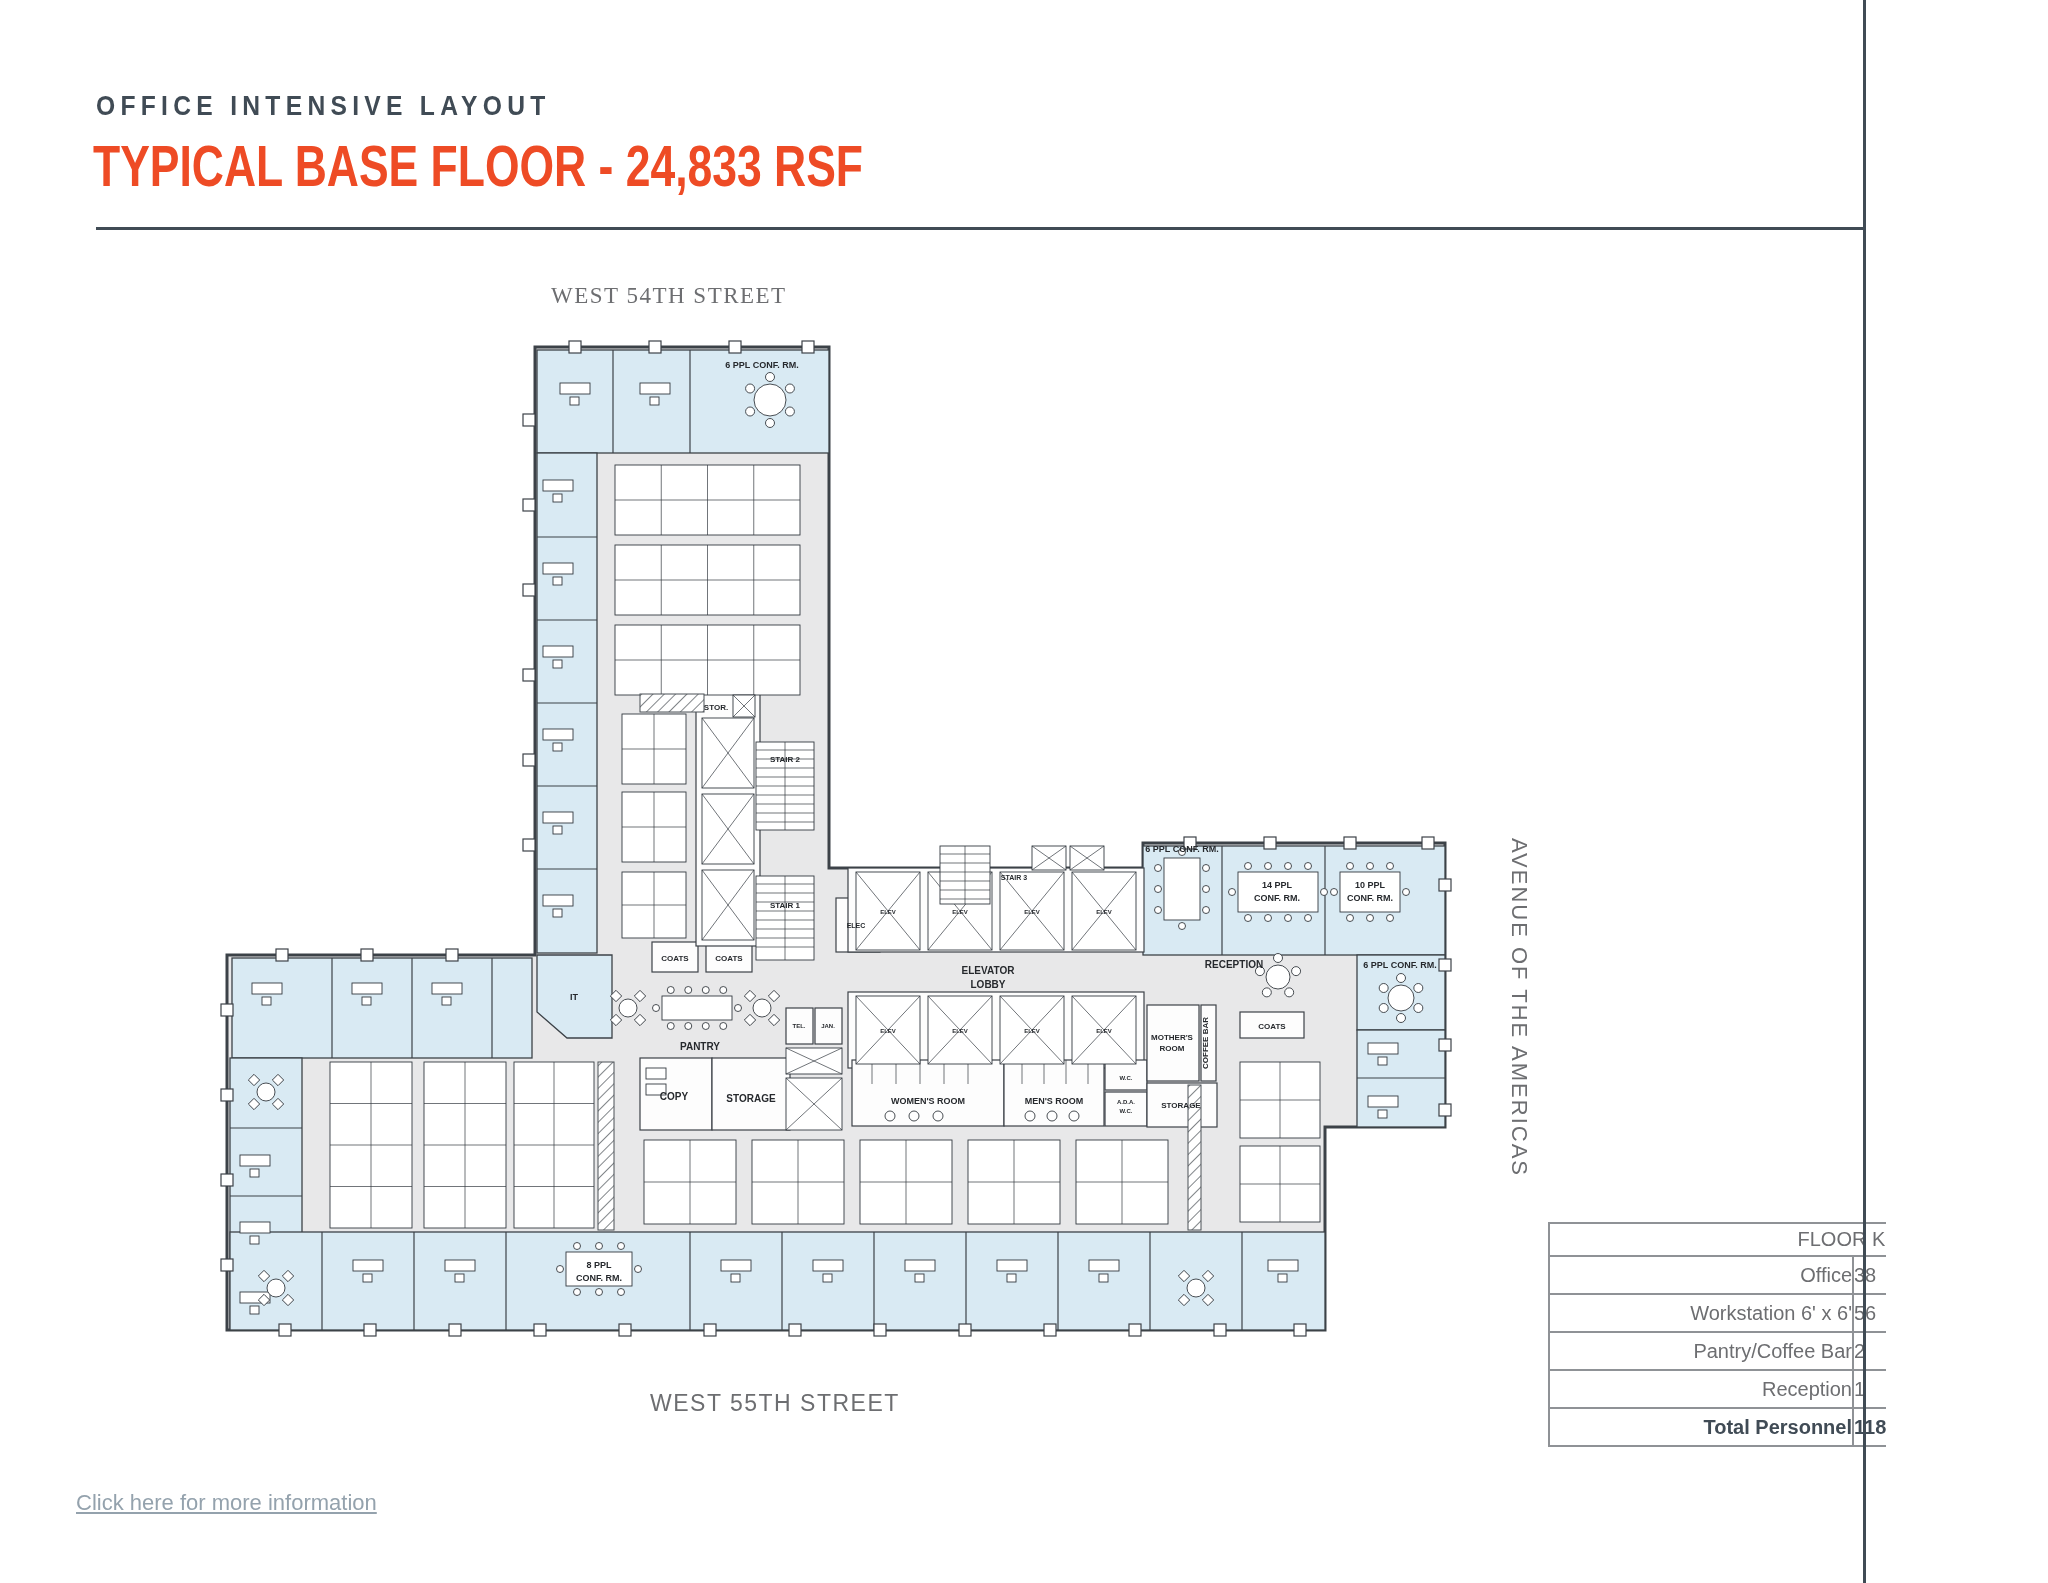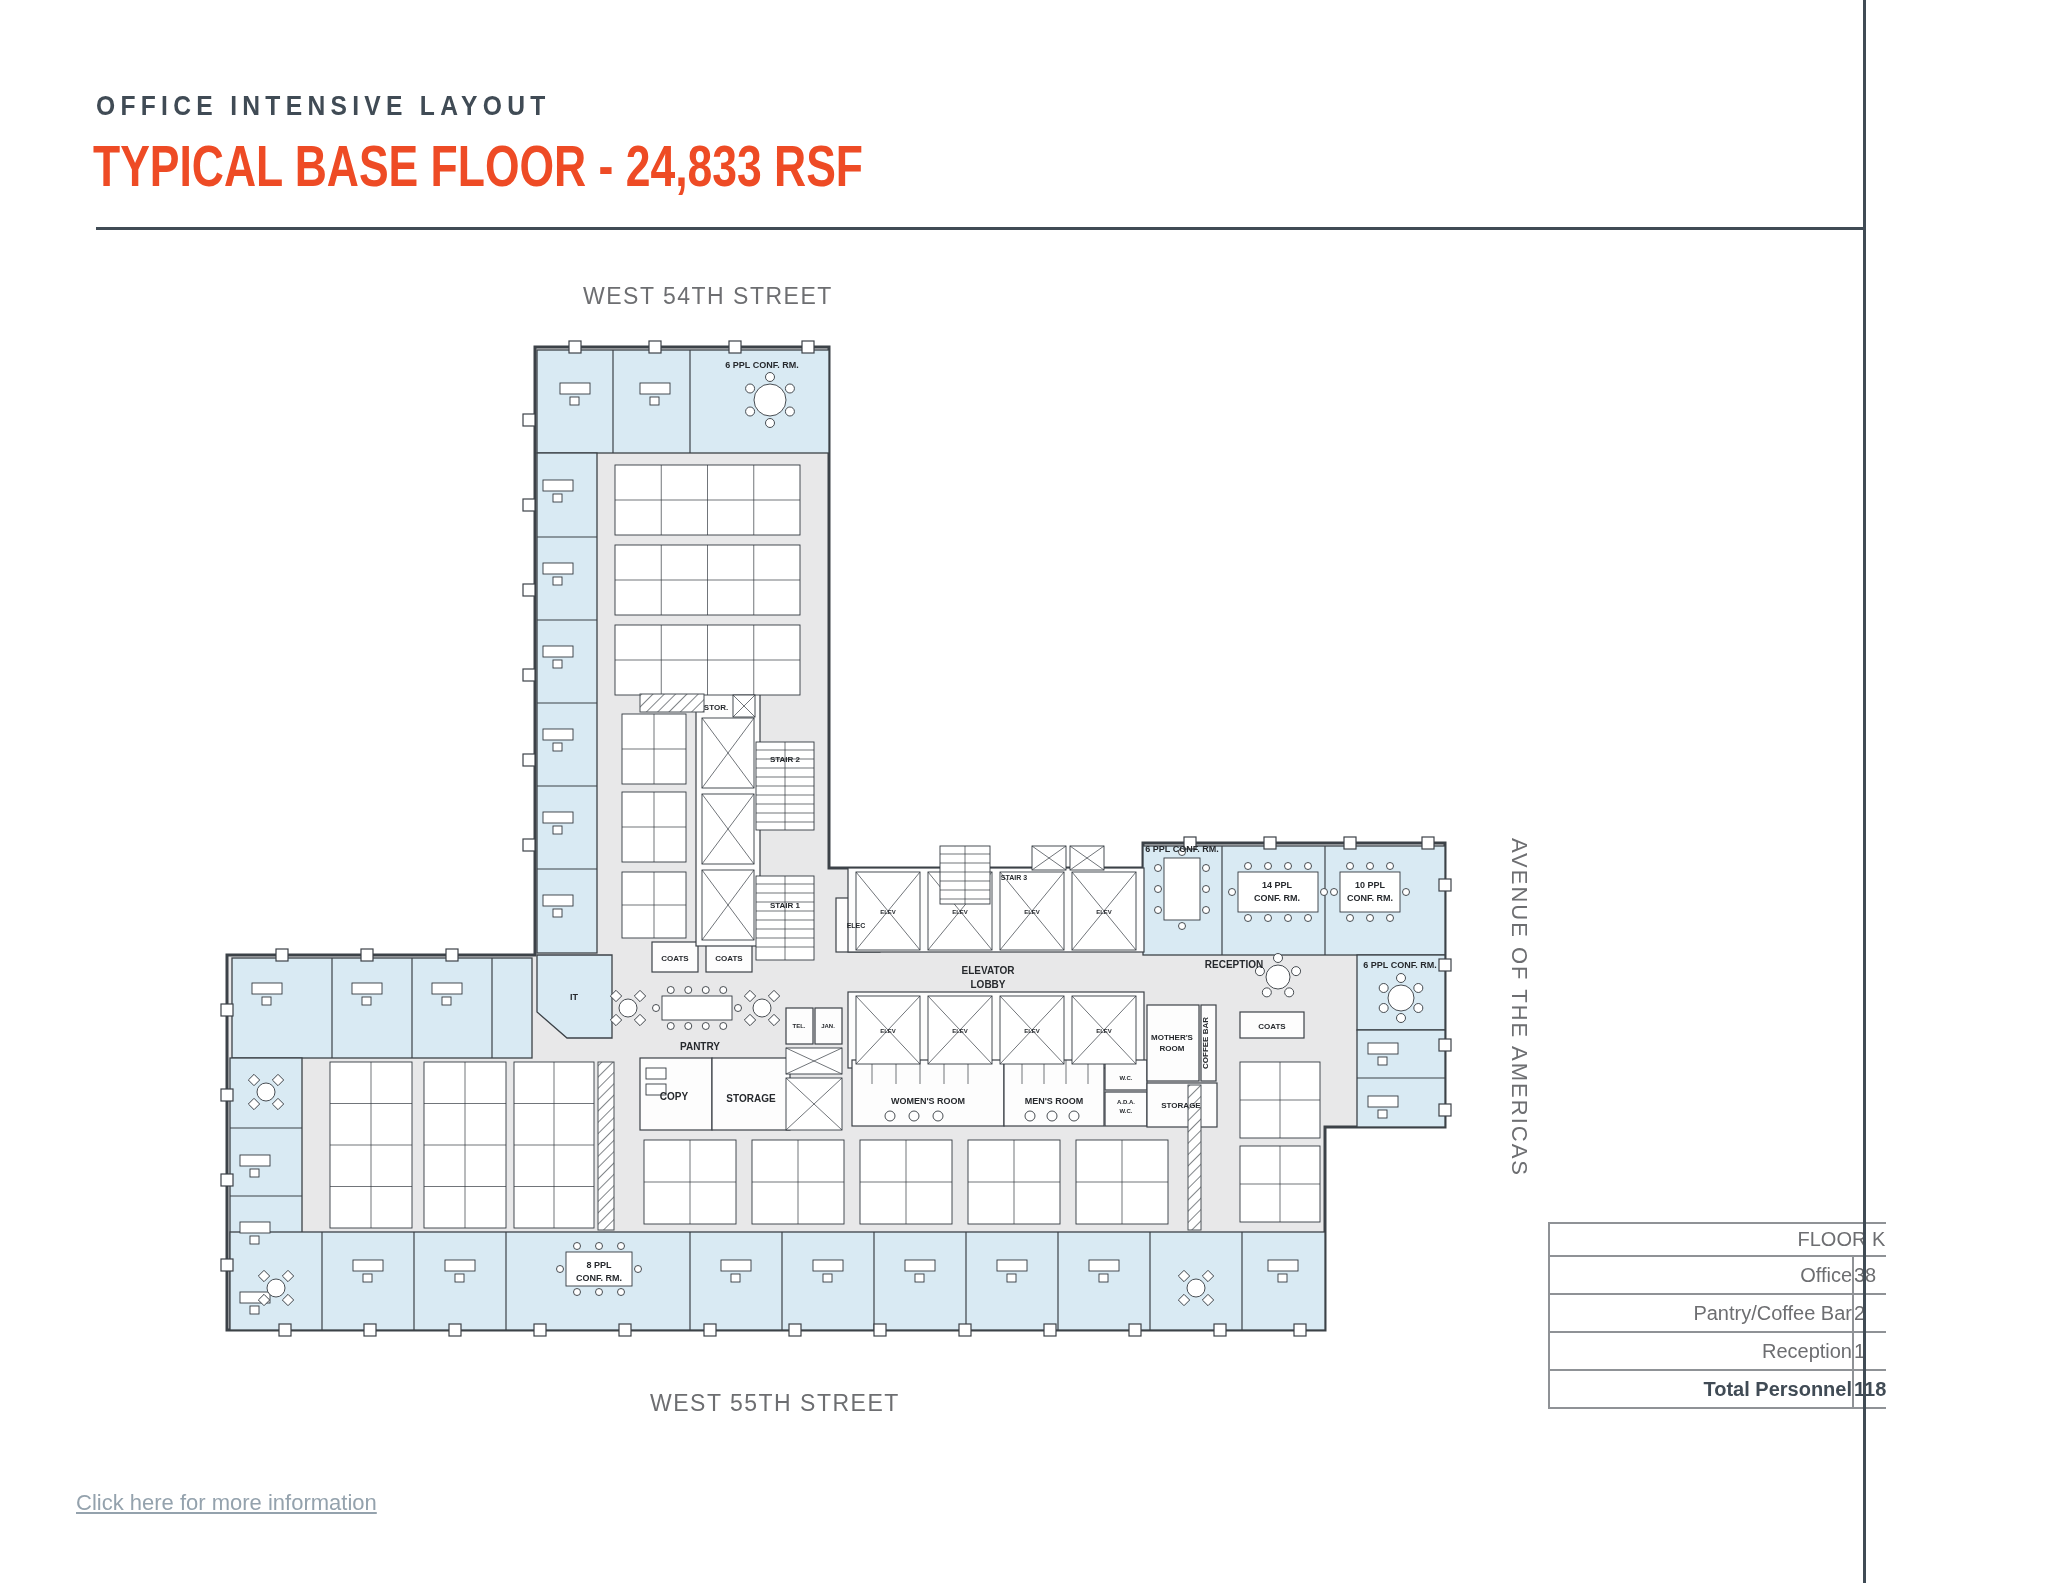--- a/index.html
+++ b/index.html
@@ -16,21 +16,21 @@
   .page{position:relative;width:1886px;height:1583px;background:#fff;overflow:hidden;
         font-family:"Liberation Sans",sans-serif;}
   .eyebrow{position:absolute;left:96px;top:90px;font-size:28px;font-weight:bold;
            letter-spacing:6px;color:var(--heading);transform:scaleX(.88);transform-origin:0 0;
            white-space:nowrap;}
   .main-title{position:absolute;left:93px;top:133px;font-size:57px;font-weight:bold;
            color:var(--accent);transform:scaleX(.78);transform-origin:0 0;white-space:nowrap;}
   .rule{position:absolute;left:96px;top:227px;width:1767px;height:3px;background:var(--heading);}
   .street{position:absolute;font-size:23px;letter-spacing:1.5px;color:var(--street-gray);
           white-space:nowrap;}
-  .street-top{left:583px;top:283px;}
+  .street-top{left:551px;top:283px;font-family:Liberation Serif, serif;}
   .street-bottom{left:650px;top:1390px;}
   .avenue{position:absolute;left:1532px;top:838px;font-size:22px;letter-spacing:2px;
           color:var(--street-gray);white-space:nowrap;transform:rotate(90deg);
           transform-origin:0 0;}
   .info-link{position:absolute;left:76px;top:1490px;font-size:22px;color:var(--link);
           text-decoration:underline;cursor:pointer;}
   .floor-key{position:absolute;left:1548px;top:1222px;width:366px;}
   .floor-key table{width:100%;border-collapse:collapse;border:2px solid var(--key-border);
           font-size:20px;color:var(--street-gray);}
   .floor-key td{border-top:2px solid var(--key-border);height:36px;padding:0;}
@@ -527,20 +527,24 @@
     <table>
       <tbody id="fk-body">
         <tr class="head">
           <td class="fk-label" colspan="2">FLOOR KEY</td>
         </tr>
       <tr>
             <td class="fk-label">Office</td>
             <td class="fk-value">38</td>
           </tr>
           <tr>
+            <td class="fk-label">Workstation 6' x 6'</td>
+            <td class="fk-value">56</td>
+          </tr>
+          <tr>
             <td class="fk-label">Pantry/Coffee Bar</td>
             <td class="fk-value">2</td>
           </tr>
           <tr>
             <td class="fk-label">Reception</td>
             <td class="fk-value">1</td>
           </tr>
           <tr class="total">
             <td class="fk-label">Total Personnel</td>
             <td class="fk-value">118</td>

